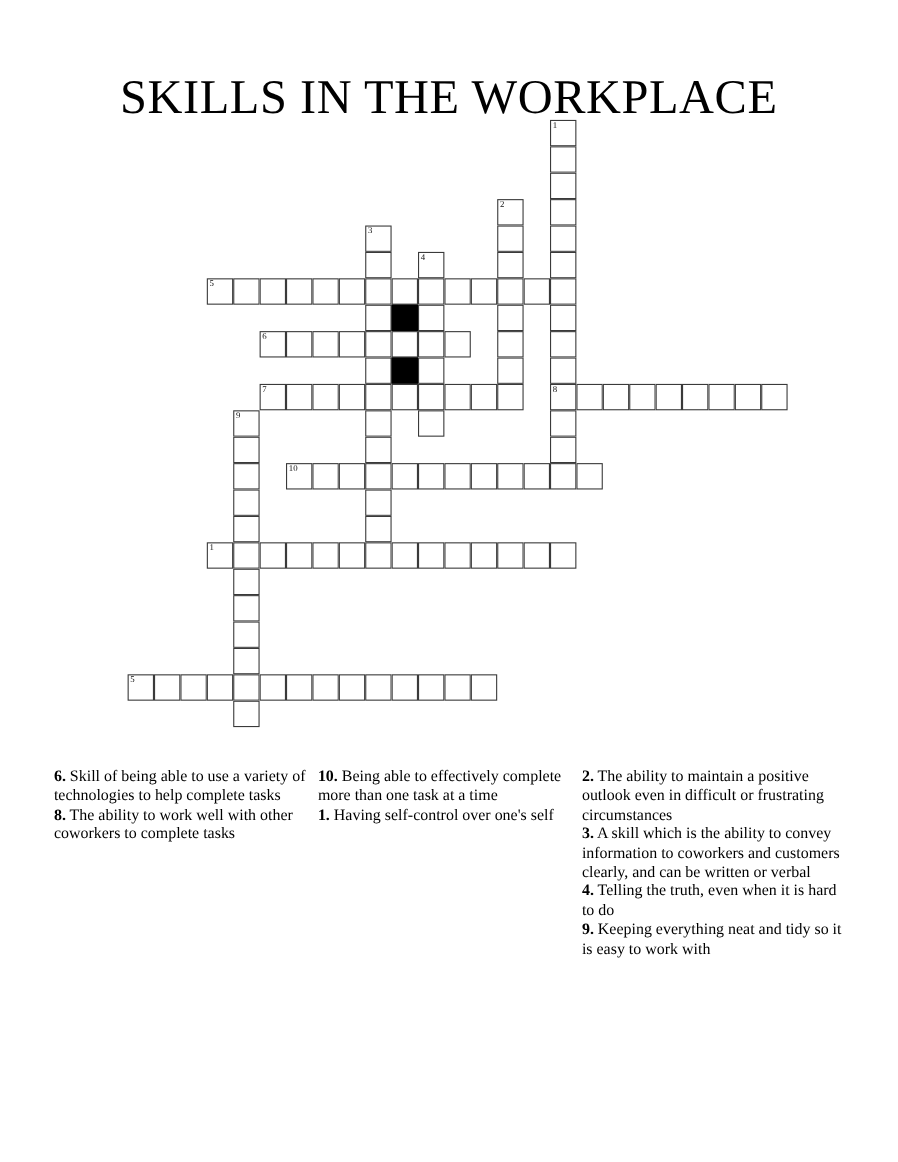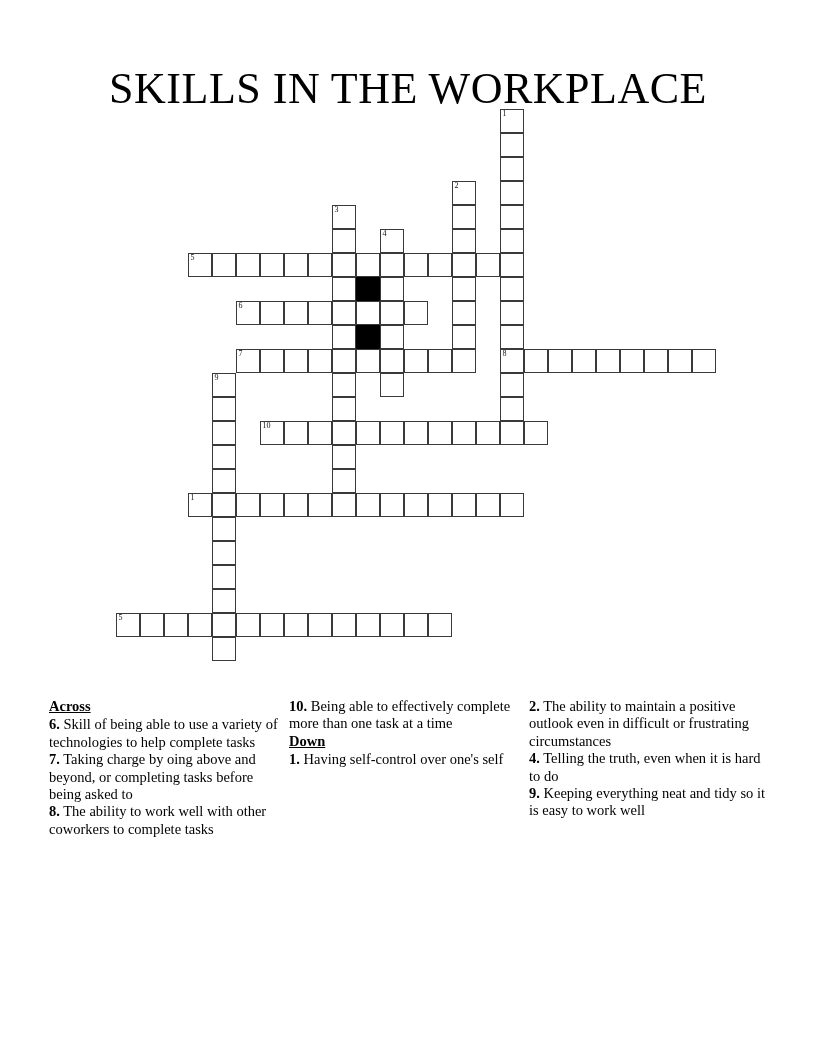--- a/index.html
+++ b/index.html
@@ -245,28 +245,26 @@
     <div class="cell" style="left: 332px; top: 613px;"></div>
     <div class="cell" style="left: 356px; top: 613px;"></div>
     <div class="cell" style="left: 380px; top: 613px;"></div>
     <div class="cell" style="left: 404px; top: 613px;"></div>
     <div class="cell" style="left: 428px; top: 613px;"></div>
     <div class="cell" style="left: 212px; top: 637px;"></div>
   </div>
 
 <div id="clues">
   <div class="clue-col" id="clue-col-1">
-      <span class="section-head">Across</span>
       <span class="clue"><span class="n">6.</span><span> Skill of being able to use a variety of technologies to help complete tasks</span></span>
-      <span class="clue"><span class="n">7.</span><span> Taking charge by oing above and beyond, or completing tasks before being asked to</span></span>
       <span class="clue"><span class="n">8.</span><span> The ability to work well with other coworkers to complete tasks</span></span>
     </div>
   <div class="clue-col" id="clue-col-2">
       <span class="clue"><span class="n">10.</span><span> Being able to effectively complete more than one task at a time</span></span>
-      <span class="section-head">Down</span>
       <span class="clue"><span class="n">1.</span><span> Having self-control over one's self</span></span>
     </div>
   <div class="clue-col" id="clue-col-3">
       <span class="clue"><span class="n">2.</span><span> The ability to maintain a positive outlook even in difficult or frustrating circumstances</span></span>
+      <span class="clue"><span class="n">3.</span><span> A skill which is the ability to convey information to coworkers and customers clearly, and can be written or verbal</span></span>
       <span class="clue"><span class="n">4.</span><span> Telling the truth, even when it is hard to do</span></span>
-      <span class="clue"><span class="n">9.</span><span> Keeping everything neat and tidy so it is easy to work well</span></span>
+      <span class="clue"><span class="n">9.</span><span> Keeping everything neat and tidy so it is easy to work with</span></span>
     </div>
 </div>
 
 </body></html>

